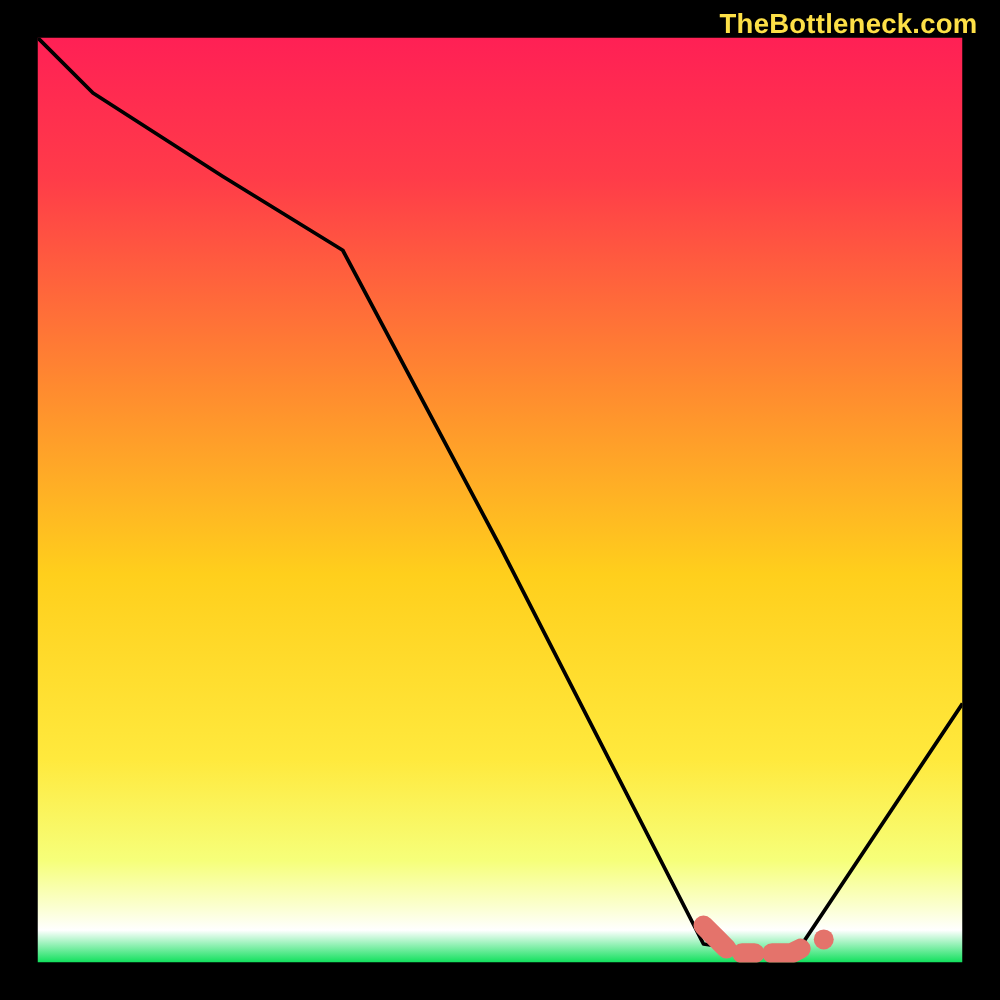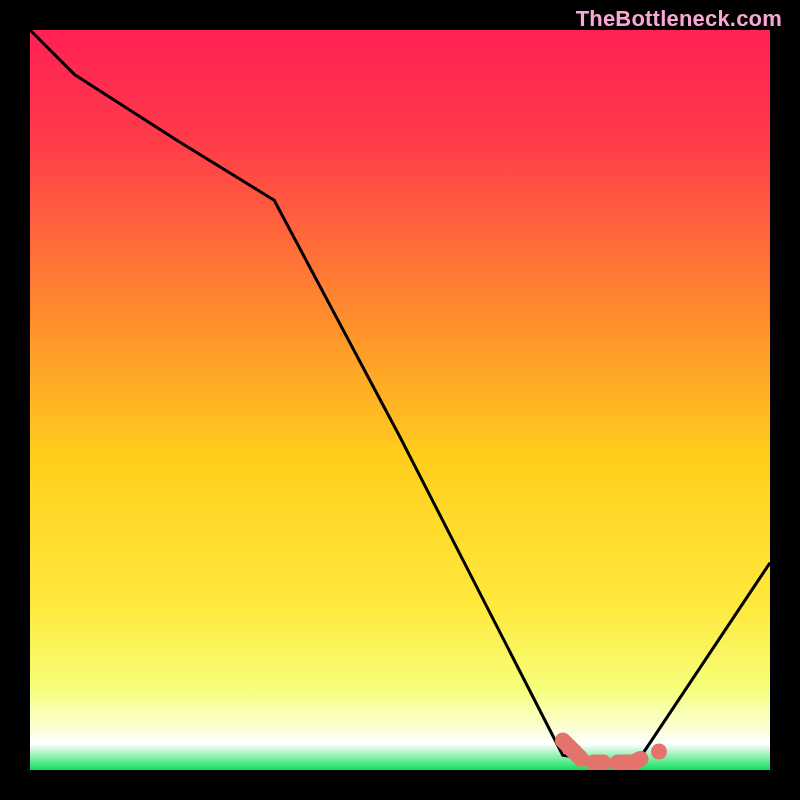--- a/index.html
+++ b/index.html
@@ -28,21 +28,21 @@
   svg {
     display: block;
   }
   .watermark {
     position: absolute;
     top: 6px;
     right: 18px;
     font-family: Arial, Helvetica, sans-serif;
     font-size: 22px;
     font-weight: 600;
-    color: #f9a8d4;
+    color: #fde047;
     letter-spacing: 0.2px;
     user-select: none;
   }
 </style>
 </head>
 <body>
 
 <div class="frame">
   <div class="plot-area">
 

